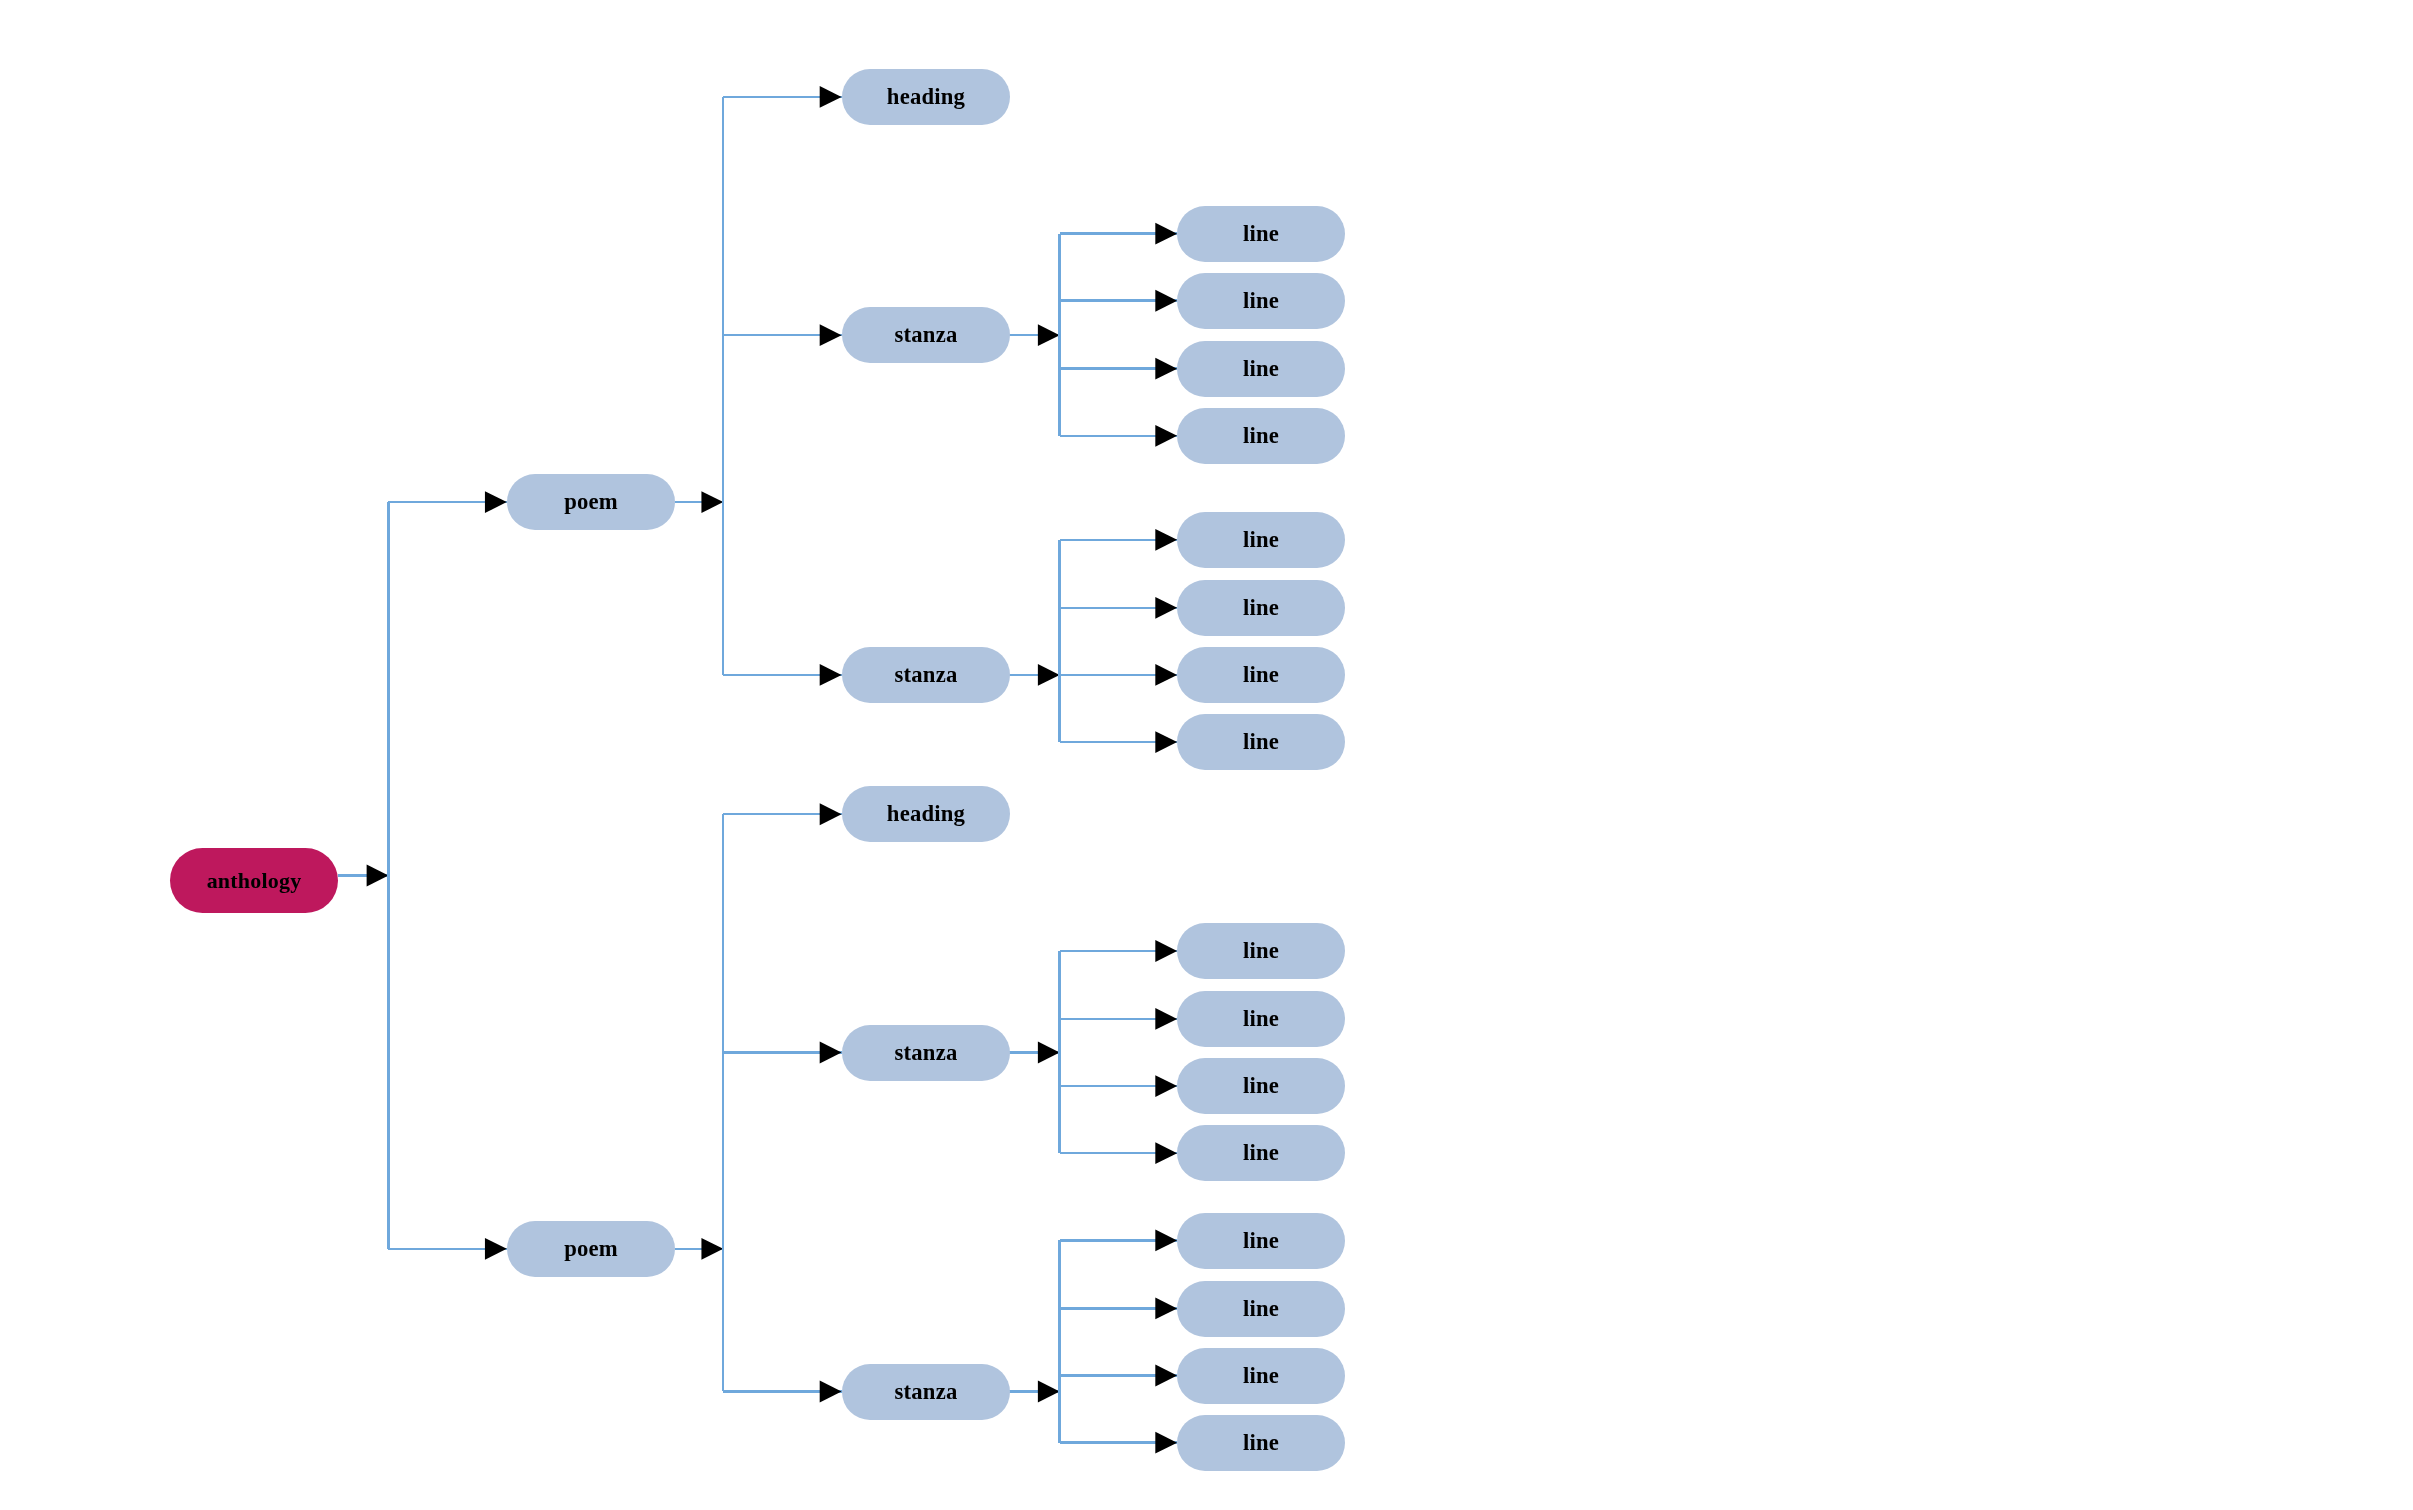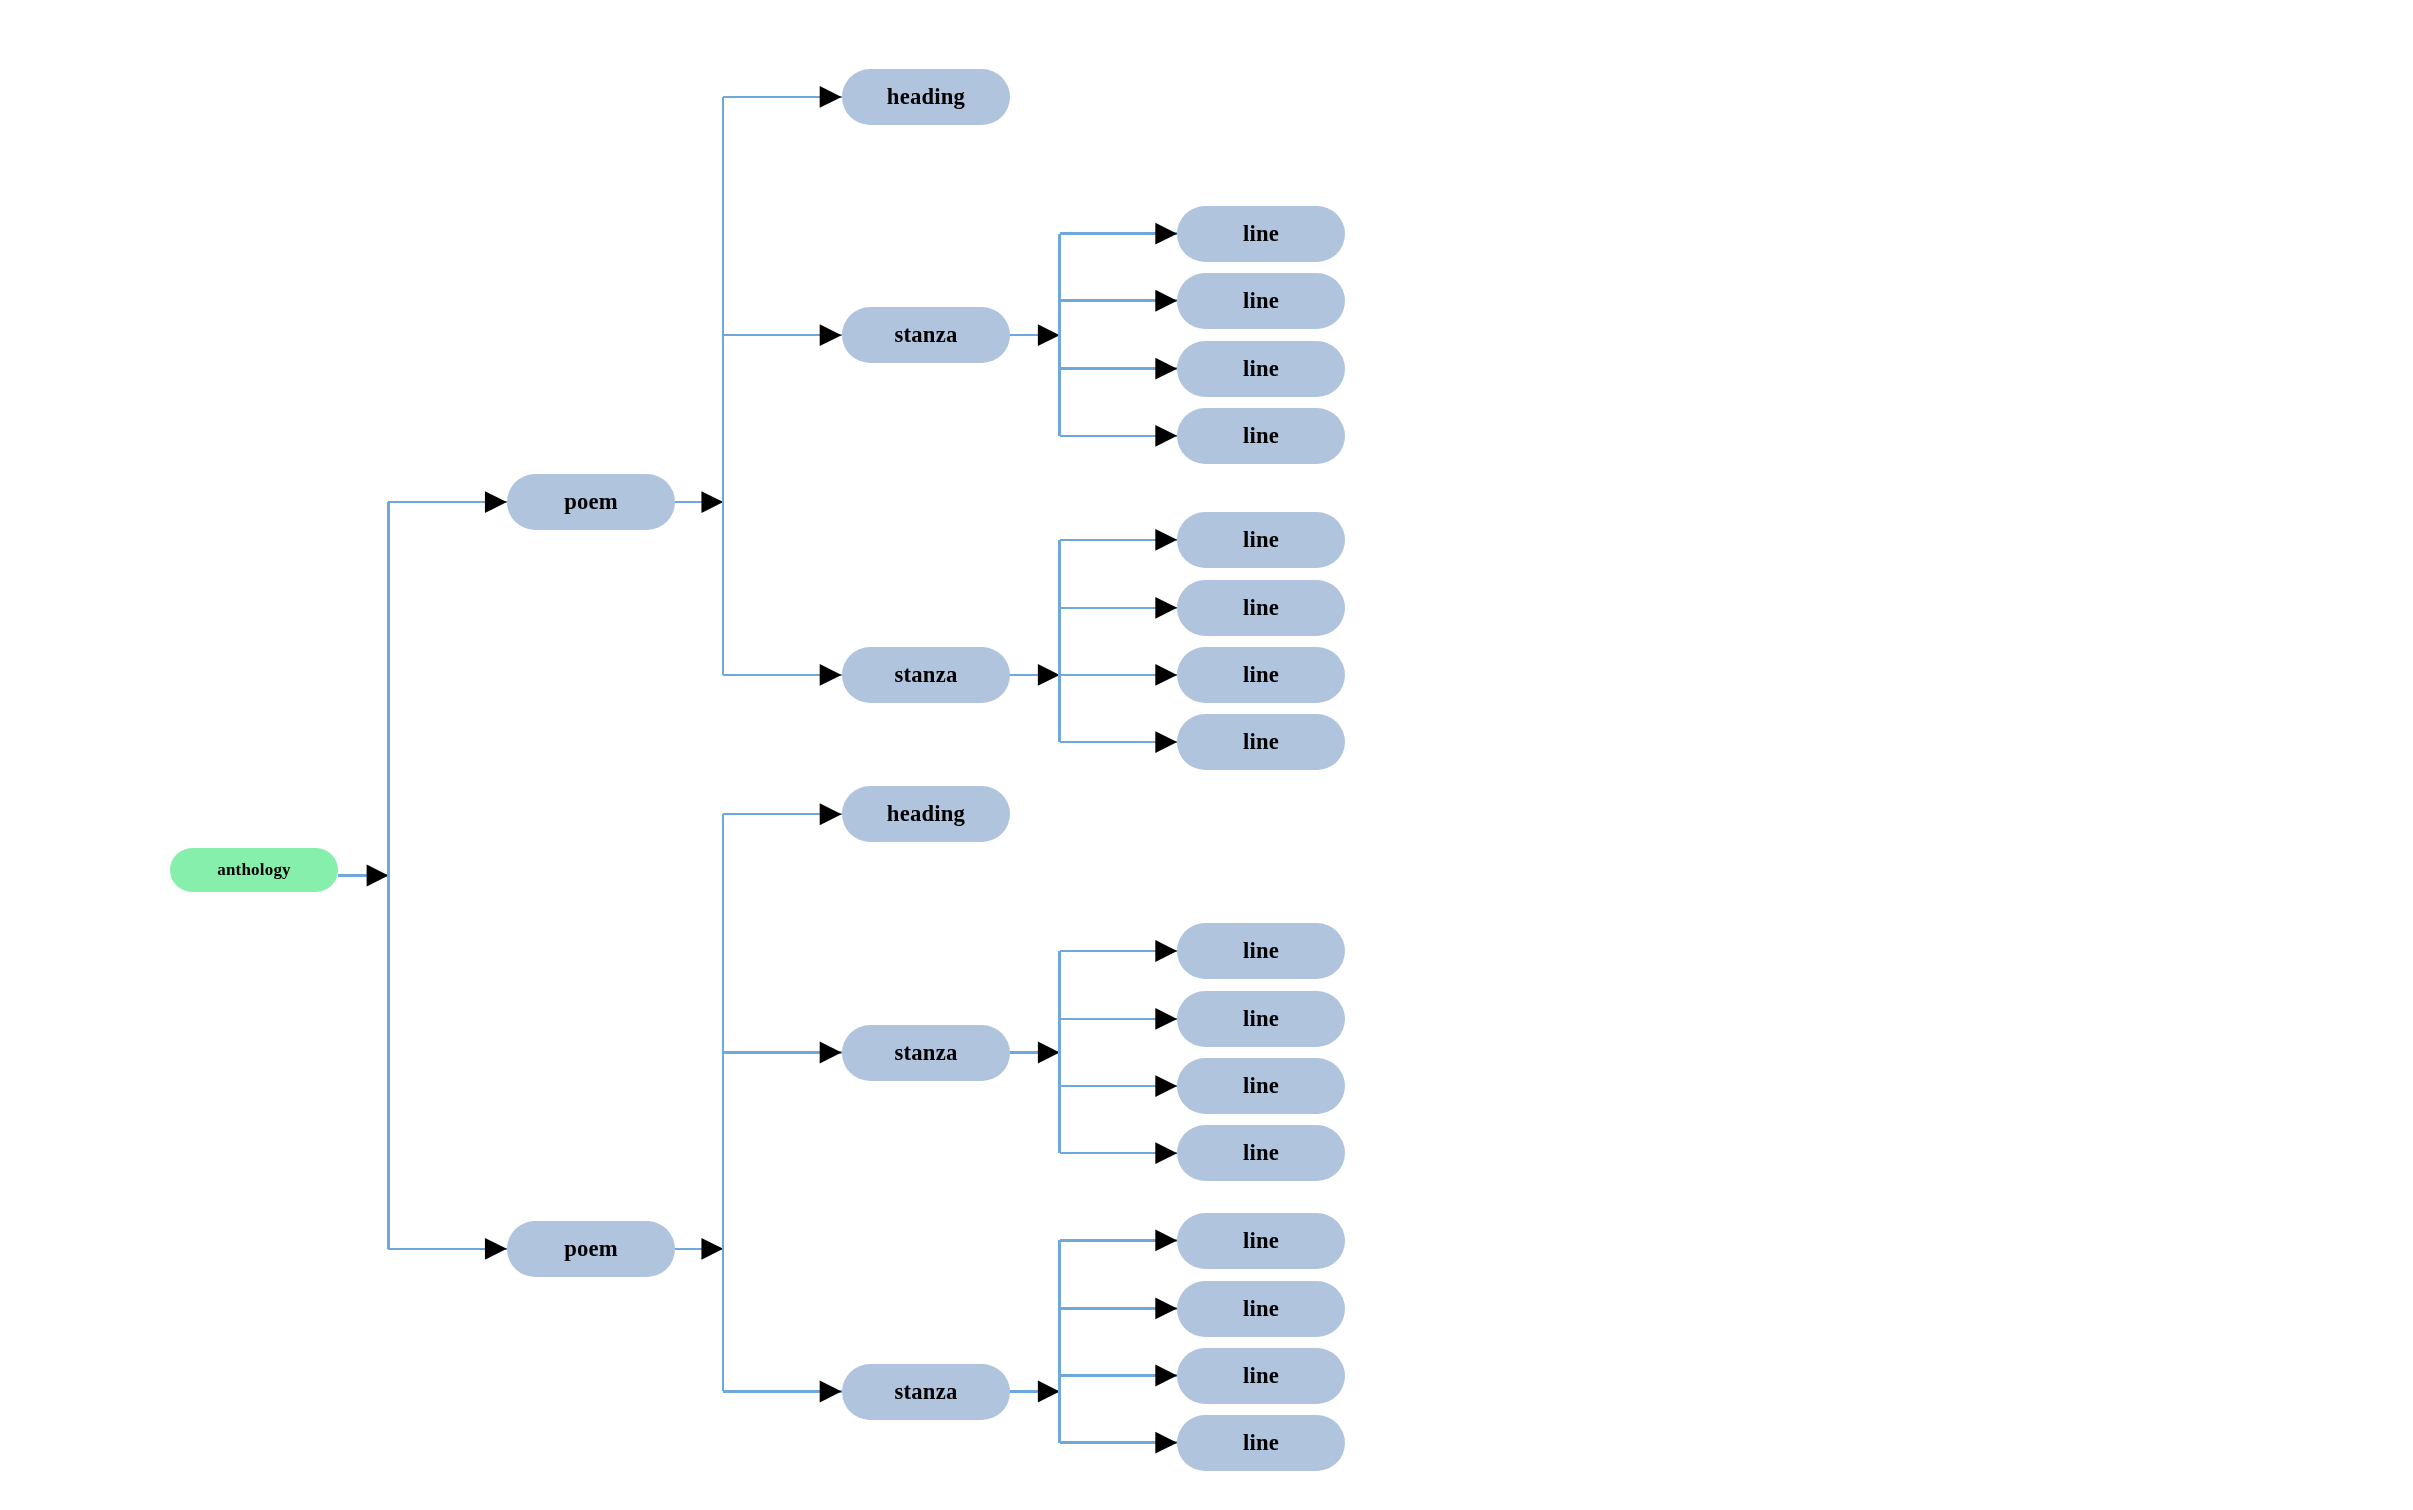--- a/index.html
+++ b/index.html
@@ -113,21 +113,21 @@
       <line x1="1263" y1="1478" x2="1403" y2="1478" stroke="#6fa8dc" stroke-width="3" shape-rendering="crispEdges"></line>
       <polygon points="1403,1478 1377,1465 1377,1491" fill="#000000"></polygon>
       <line x1="1263" y1="1559" x2="1403" y2="1559" stroke="#6fa8dc" stroke-width="3" shape-rendering="crispEdges"></line>
       <polygon points="1403,1559 1377,1546 1377,1572" fill="#000000"></polygon>
       <line x1="1263" y1="1639" x2="1403" y2="1639" stroke="#6fa8dc" stroke-width="3" shape-rendering="crispEdges"></line>
       <polygon points="1403,1639 1377,1626 1377,1652" fill="#000000"></polygon>
       <line x1="1263" y1="1719" x2="1403" y2="1719" stroke="#6fa8dc" stroke-width="3" shape-rendering="crispEdges"></line>
       <polygon points="1403,1719 1377,1706 1377,1732" fill="#000000"></polygon>
     </svg>
   <div id="node-layer">
-      <div class="node" style="left: 170px; top: 848px; width: 168px; height: 44px; font-size: 17px; background: #86efac; color: rgb(0, 0, 0);">
+      <div class="node" style="left: 170px; top: 848px; width: 168px; height: 65px; font-size: 22px; background: #be185d; color: rgb(0, 0, 0);">
         <span class="node-label">anthology</span>
       </div>
       <div class="node" style="left: 507px; top: 474px; width: 168px; height: 56px; font-size: 22.7px; background: rgb(176, 196, 222); color: rgb(0, 0, 0);">
         <span class="node-label">poem</span>
       </div>
       <div class="node" style="left: 507px; top: 1221px; width: 168px; height: 56px; font-size: 22.7px; background: rgb(176, 196, 222); color: rgb(0, 0, 0);">
         <span class="node-label">poem</span>
       </div>
       <div class="node" style="left: 842px; top: 69px; width: 168px; height: 56px; font-size: 22.7px; background: rgb(176, 196, 222); color: rgb(0, 0, 0);">
         <span class="node-label">heading</span>

